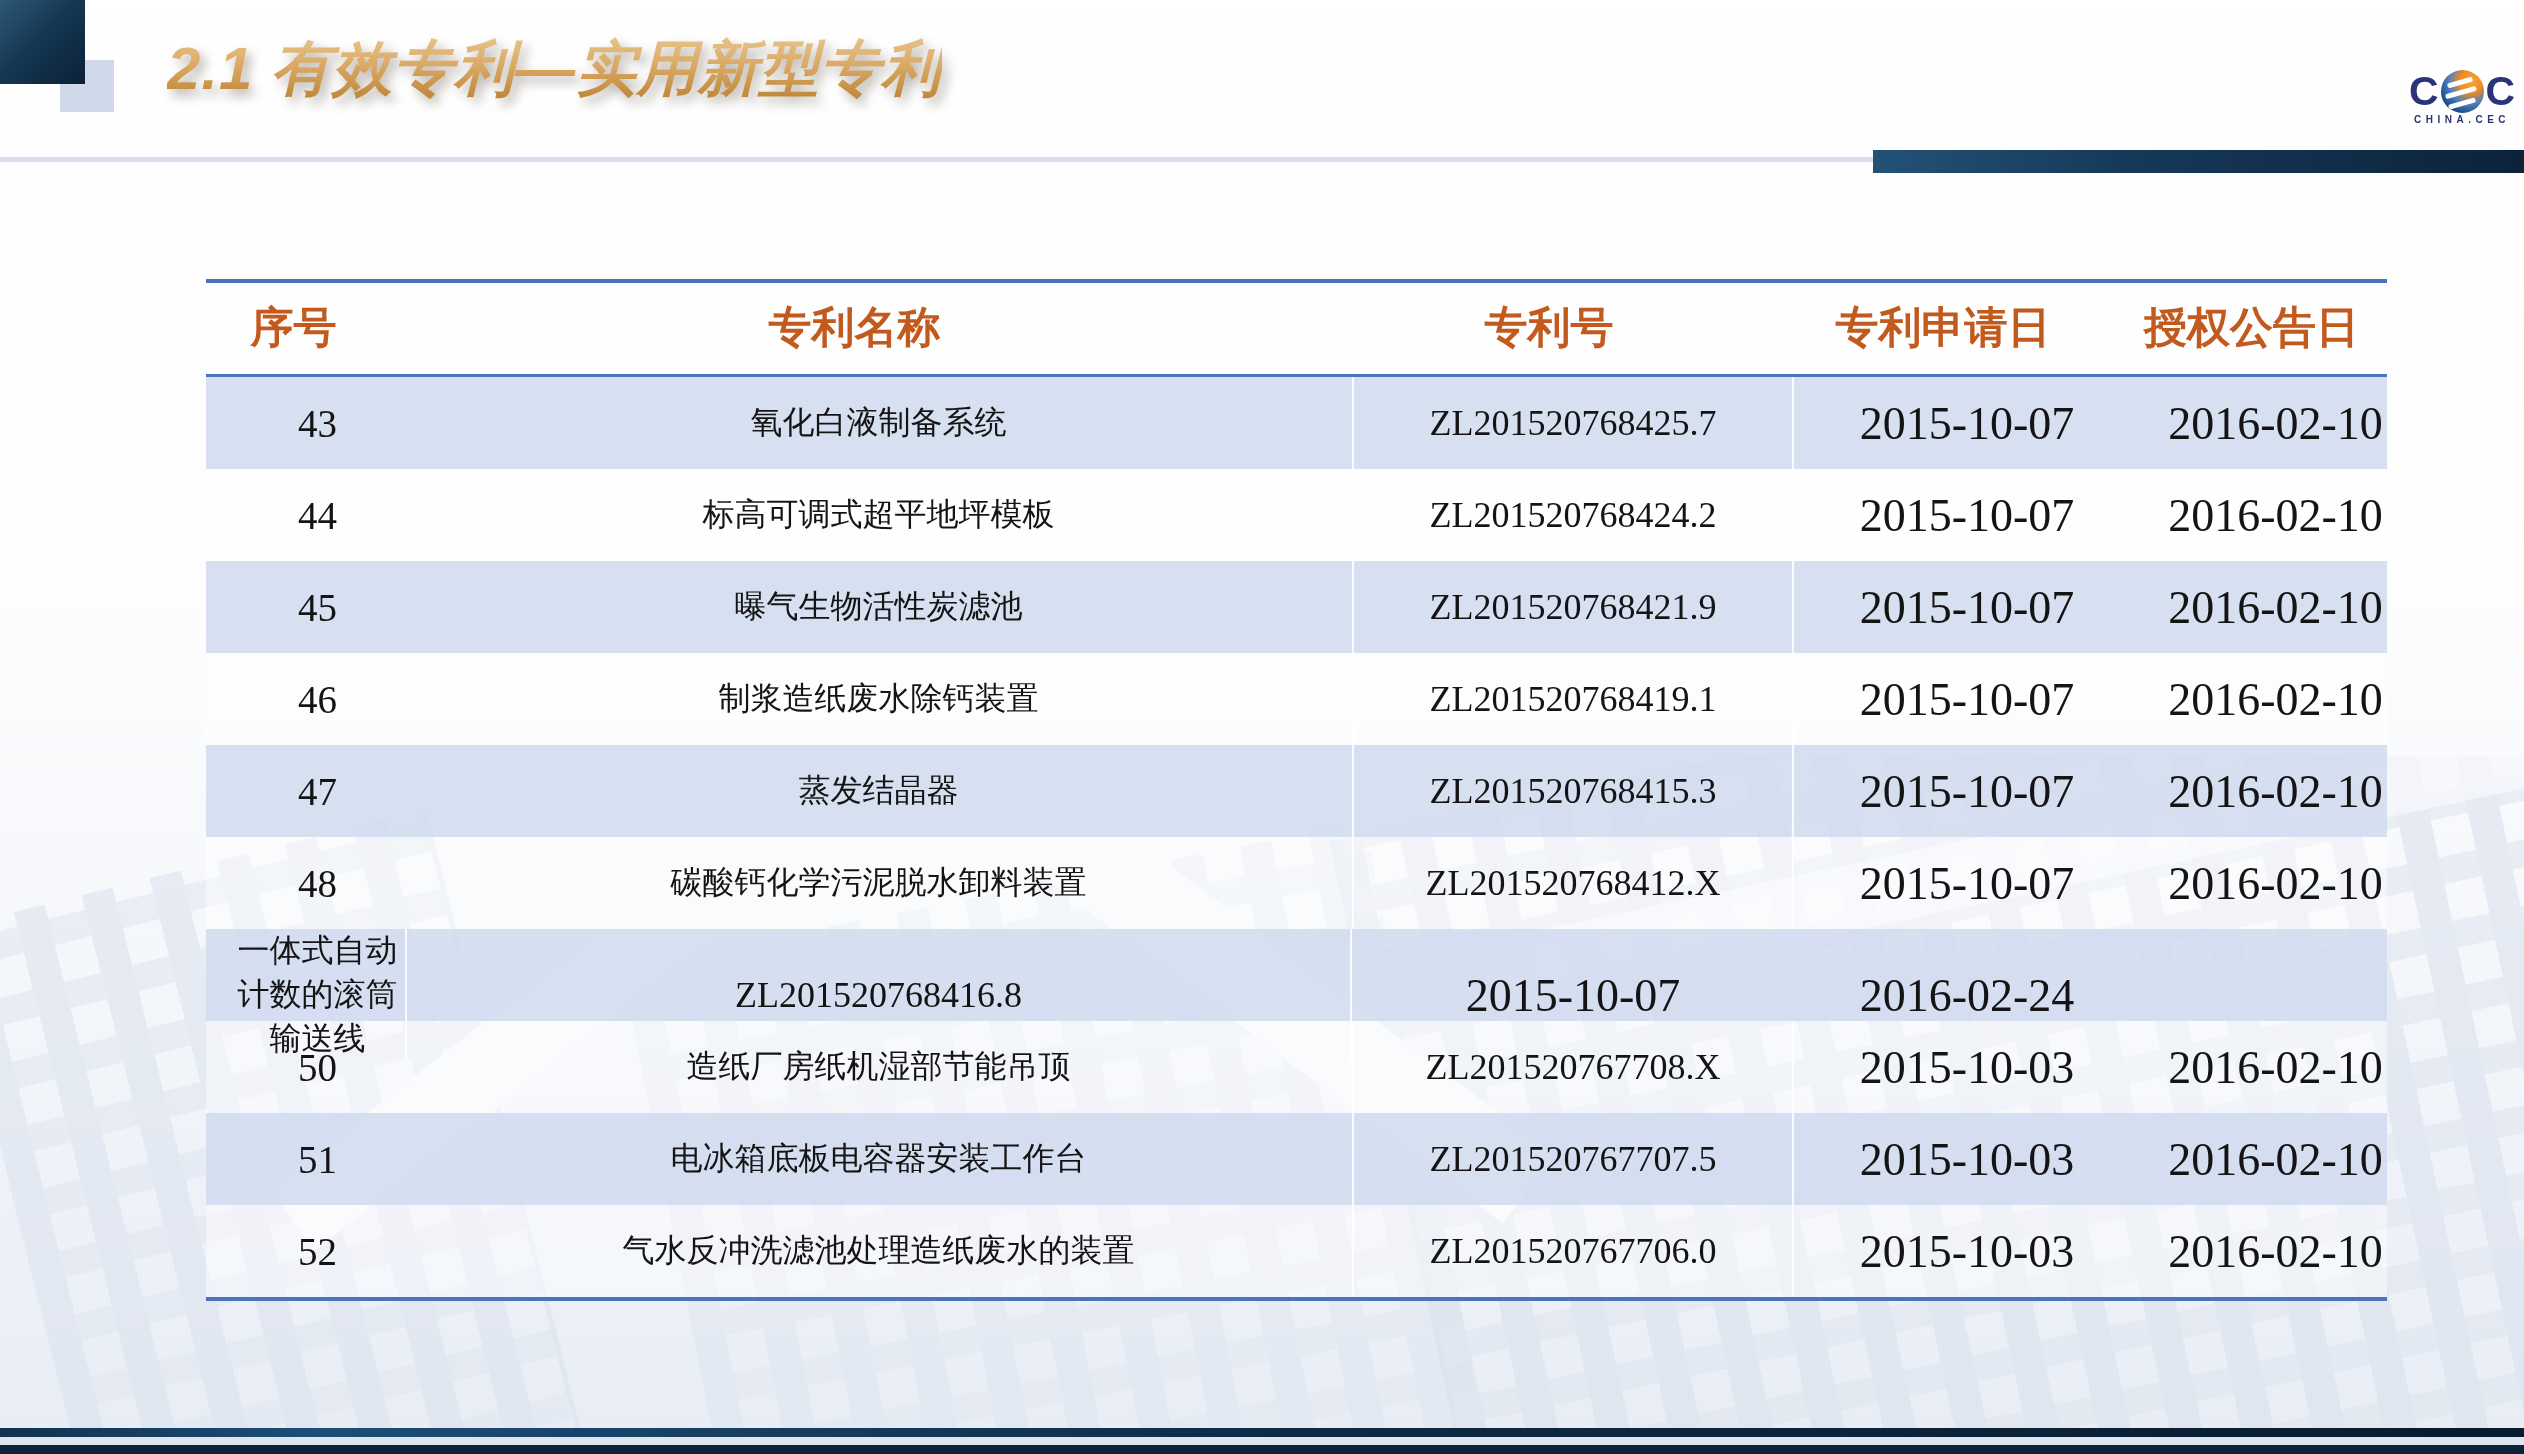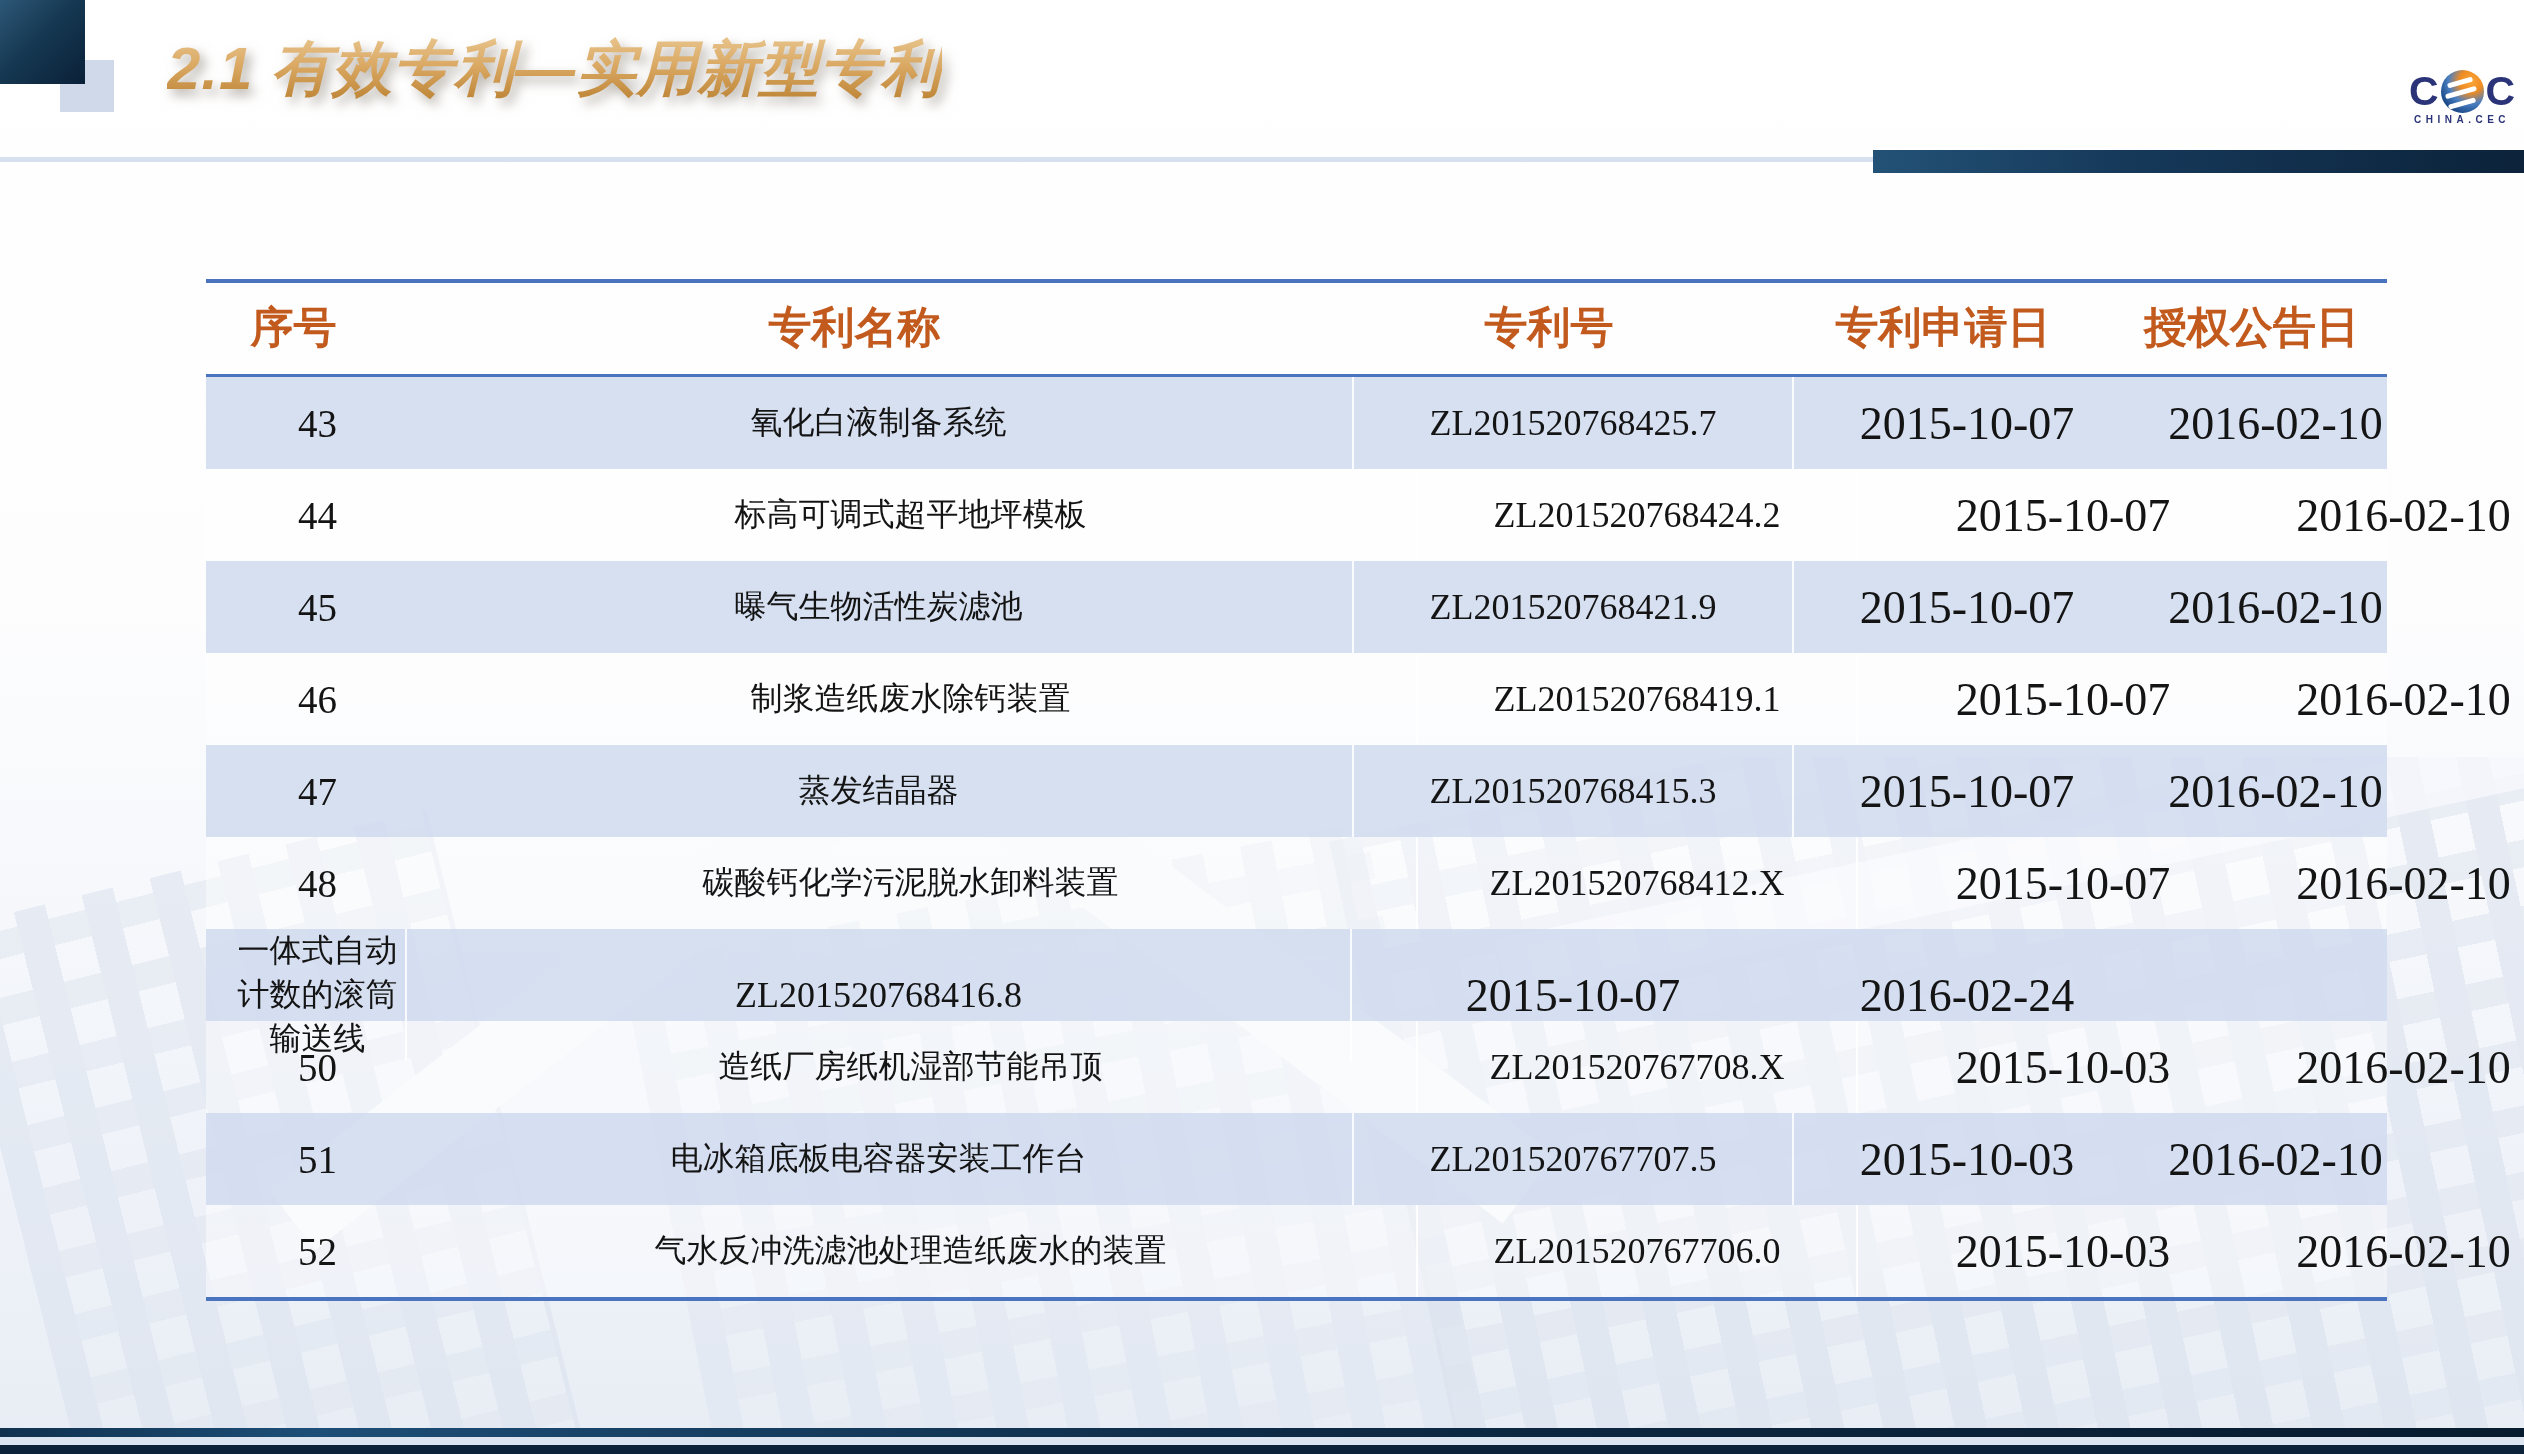--- a/index.html
+++ b/index.html
@@ -55,21 +55,21 @@
   .thead-row{height:91px;}
   .body-row{height:92px;padding-left:24px;}
   .cell{display:flex;align-items:center;justify-content:center;text-align:center;color:#141414;}
   .thead-row .cell{font-weight:bold;font-size:43px;color:#c2591d;font-family:"Liberation Sans",sans-serif;}
   .c-num{font-family:"Liberation Serif","DejaVu Serif",serif;font-size:39px;}
   .c-name{font-family:Liberation Serif, serif;font-size:32px;}
   .c-pat{font-family:"Liberation Serif","DejaVu Serif",serif;font-size:36px;
          border-left:2px solid rgba(255,255,255,.85);border-right:2px solid rgba(255,255,255,.85);}
   .c-date{font-family:"Liberation Serif","DejaVu Serif",serif;font-size:46px;}
   .row-blue{background:rgba(211,221,240,.9);}
-  .row-white{background:rgba(255,255,255,.45);gap:32px;}
+  .row-white{background:rgba(255,255,255,.45);}
 
   
   .foot-bar1{position:absolute;left:0;top:1428px;width:2585px;height:9px;
       background:linear-gradient(90deg,#11314f 0%,#1d4e77 12%,#0e2a45 50%,#081b2e 100%);}
   .foot-light{position:absolute;left:0;top:1437px;width:2585px;height:7.6px;background:#dde6f0;}
   .foot-bar2{position:absolute;left:0;top:1445px;width:2585px;height:9.6px;background:#0c2339;}
 </style>
 </head>
 <body>
 

